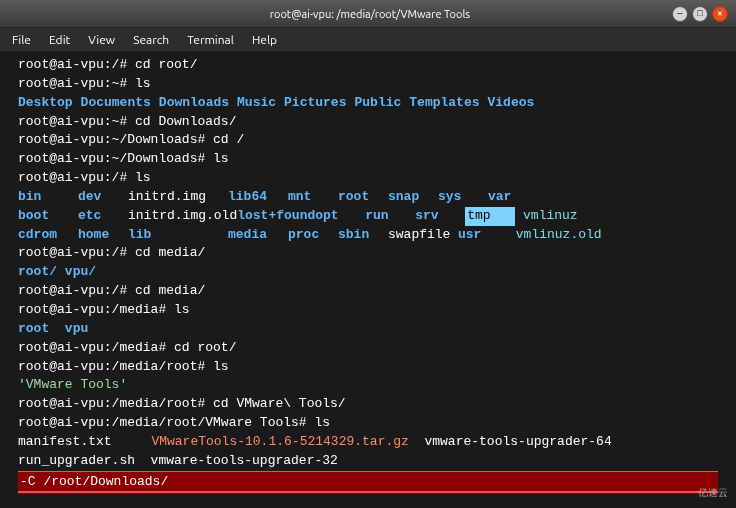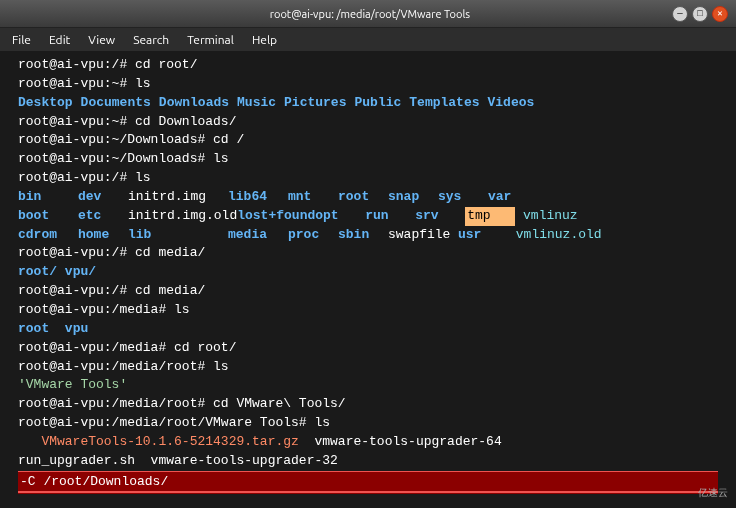--- a/index.html
+++ b/index.html
@@ -75,21 +75,21 @@
       overflow: hidden;
       line-height: 1.45;
     }
 
     .line { white-space: pre; display: flex; flex-wrap: wrap; }
 
     .white { color: #ffffff; }
     .ls-dir { color: #64b5f6; font-weight: bold; }
     .ls-file { color: #ffffff; }
     .ls-link { color: #80deea; }
-    .green-bg { background: #fdba74; color: #000; }
+    .green-bg { background: #7dd3fc; color: #000; }
     .quoted { color: #a5d6a7; }
     .gz-file { color: #ff8a65; }
 
     .watermark {
       position: absolute;
       bottom: 8px;
       right: 8px;
       color: #aaaaaa;
       font-size: 10px;
       font-family: sans-serif;
@@ -175,20 +175,21 @@
   <div class="line"><span class="white">root@ai-vpu:/media# ls</span></div>
   <div class="line">
     <span class="ls-dir">root</span><span class="white">  </span><span class="ls-dir">vpu</span>
   </div>
   <div class="line"><span class="white">root@ai-vpu:/media# cd root/</span></div>
   <div class="line"><span class="white">root@ai-vpu:/media/root# ls</span></div>
   <div class="line"><span class="quoted">'VMware Tools'</span></div>
   <div class="line"><span class="white">root@ai-vpu:/media/root# cd VMware\ Tools/</span></div>
   <div class="line"><span class="white">root@ai-vpu:/media/root/VMware Tools# ls</span></div>
   <div class="line">
+    <span class="ls-file" style="min-width:110px;">manifest.txt</span>
     <span class="gz-file" style="min-width:220px;">   VMwareTools-10.1.6-5214329.tar.gz</span>
     <span class="ls-file">  vmware-tools-upgrader-64</span>
   </div>
   <div class="line">
     <span class="ls-file">run_upgrader.sh  vmware-tools-upgrader-32</span>
   </div>
   <div style="background:#8b0000; padding:1px 0; border-top: 1px solid #ef5350;">
     <div class="line" style="color:#ffffff; padding:0 2px;border-bottom:2px solid #ef5350;"><span>-C /root/Downloads/</span></div>
   </div>
 </div>

